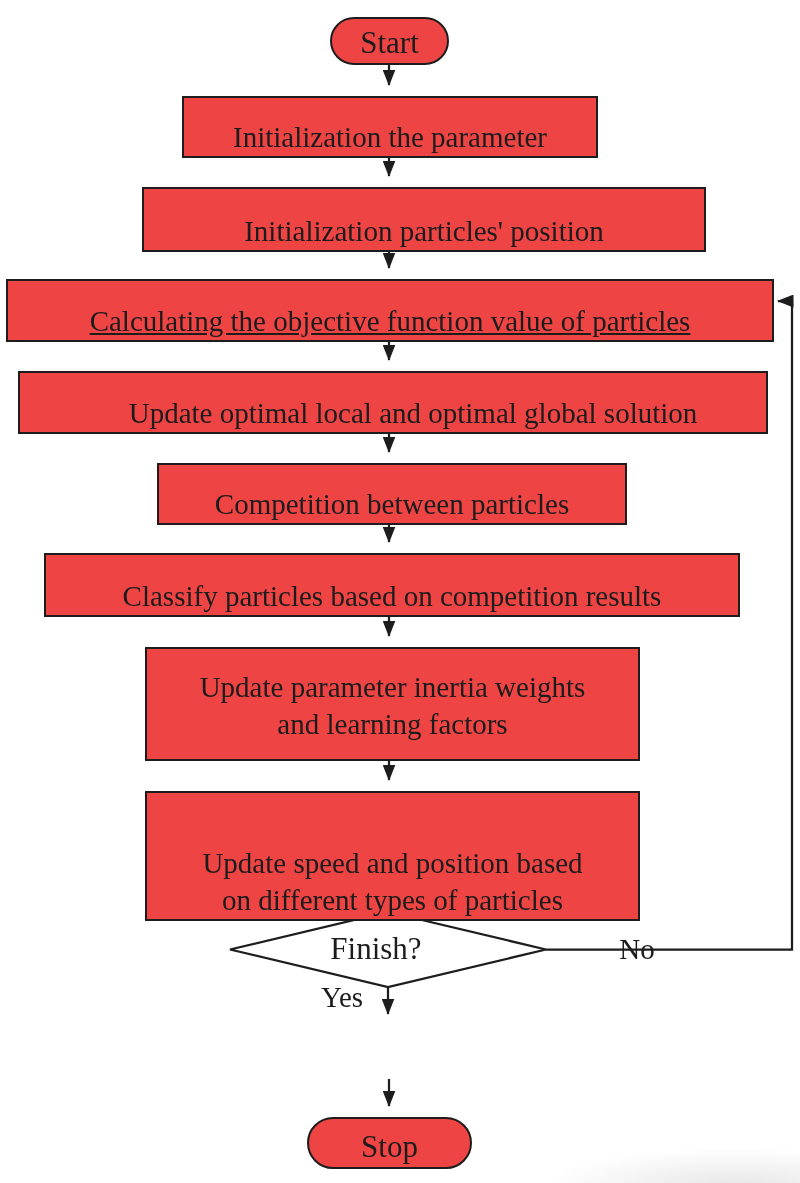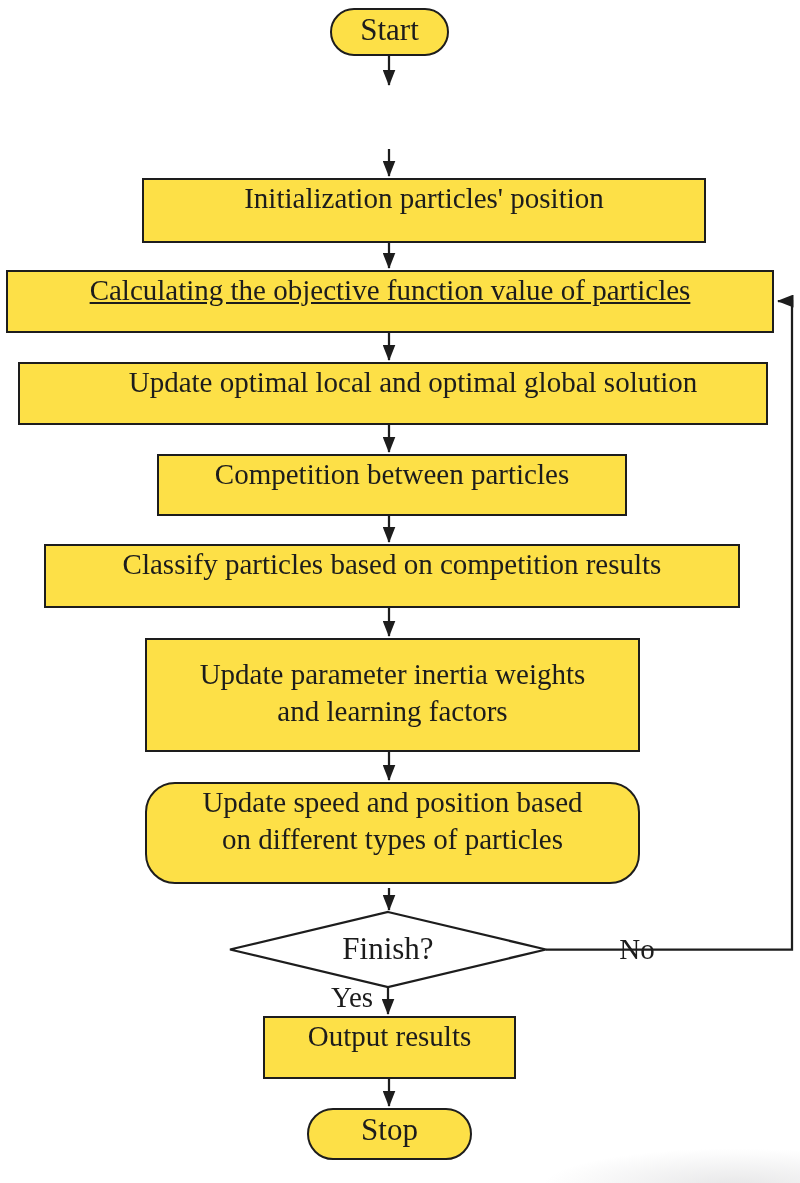--- a/index.html
+++ b/index.html
@@ -19,29 +19,30 @@
   #wires {
     position: absolute;
     left: 0;
     top: 0;
     z-index: 1;
   }
   .node {
     position: absolute;
     box-sizing: border-box;
     border: 2.5px solid #1d1d1d;
-    background: #fde047;
+    background: #ef4444;
     display: flex;
-    align-items: flex-start;
+    align-items: flex-end;
     justify-content: center;
     text-align: center;
     font-size: 29px;
     line-height: 1.28;
     padding: 0 6px;
     z-index: 2;
+    margin-top: 9px;
   }
   .terminator {
     border-radius: 40px;
     font-size: 31px;
   }
   .decision-label {
     position: absolute;
     display: flex;
     align-items: center;
     justify-content: center;
@@ -69,25 +70,25 @@
 
   
   #n-start   { left: 330px; top: 8px;    width: 119px; height: 48px; }
   #n-initp   { left: 182px; top: 87px;   width: 416px; height: 62px; }
   #n-initpos { left: 142px; top: 178px;  width: 564px; height: 65px; }
   #n-calc    { left: 6px;   top: 270px;  width: 768px; height: 63px; text-decoration: underline; }
   #n-updsol  { left: 18px;  top: 362px;  width: 750px; height: 63px; padding-left: 46px; }
   #n-comp    { left: 157px; top: 454px;  width: 470px; height: 62px; }
   #n-class   { left: 44px;  top: 544px;  width: 696px; height: 64px; }
   #n-updw    { left: 145px; top: 638px;  width: 495px; height: 114px; padding: 16px 40px; }
-  #n-upds    { left: 145px; top: 782px;  width: 495px; height: 102px; padding: 0 40px; border-radius: 30px; }
+  #n-upds    { left: 145px; top: 782px;  width: 495px; height: 130px; padding: 0 40px; }
   #n-out     { left: 263px; top: 1016px; width: 253px; height: 63px; }
   #n-stop    { left: 307px; top: 1108px; width: 165px; height: 52px; }
-  #lbl-finish { left: 288px; top: 928px; width: 200px; height: 42px; text-align: right; }
-  #lbl-yes    { left: 312px; top: 980px; width: 80px;  height: 34px; align-items: center; }
+  #lbl-finish { left: 276px; top: 928px; width: 200px; height: 42px; text-align: right; }
+  #lbl-yes    { left: 302px; top: 980px; width: 80px;  height: 34px; align-items: center; }
   #lbl-no     { left: 597px; top: 908px; width: 80px;  height: 34px; margin-top: 24px; }
 </style>
 </head>
 <body>
 
 <div id="canvas">
 
   <div class="scan-smudge"></div>
 
   <svg id="wires" width="800" height="1183" viewBox="0 0 800 1183">
@@ -110,20 +111,23 @@
       <line x1="389" y1="1079" x2="389" y2="1106" marker-end="url(#arrow)"></line>
       <polyline points="546,949.5 792,949.5 792,301 778,301" marker-end="url(#arrow)"></polyline>
       <polygon points="388,912 546,949.5 388,987 230,949.5" fill="#ffffff"></polygon>
     </g>
   </svg>
 
   <div class="node terminator" id="n-start">
     <span>Start</span>
   </div>
 
+  <div class="node" id="n-initp">
+    <span>Initialization the parameter</span>
+  </div>
 
   <div class="node" id="n-initpos">
     <span>Initialization particles' position</span>
   </div>
 
   <div class="node" id="n-calc">
     <span>Calculating the objective function value of particles</span>
   </div>
 
   <div class="node" id="n-updsol">
@@ -151,21 +155,18 @@
   </div>
 
   <div class="edge-label" id="lbl-yes">
     <span>Yes</span>
   </div>
 
   <div class="edge-label" id="lbl-no">
     <span>No</span>
   </div>
 
-  <div class="node" id="n-out">
-    <span>Output results</span>
-  </div>
 
   <div class="node terminator" id="n-stop">
     <span>Stop</span>
   </div>
 
 </div>
 
 </body></html>

